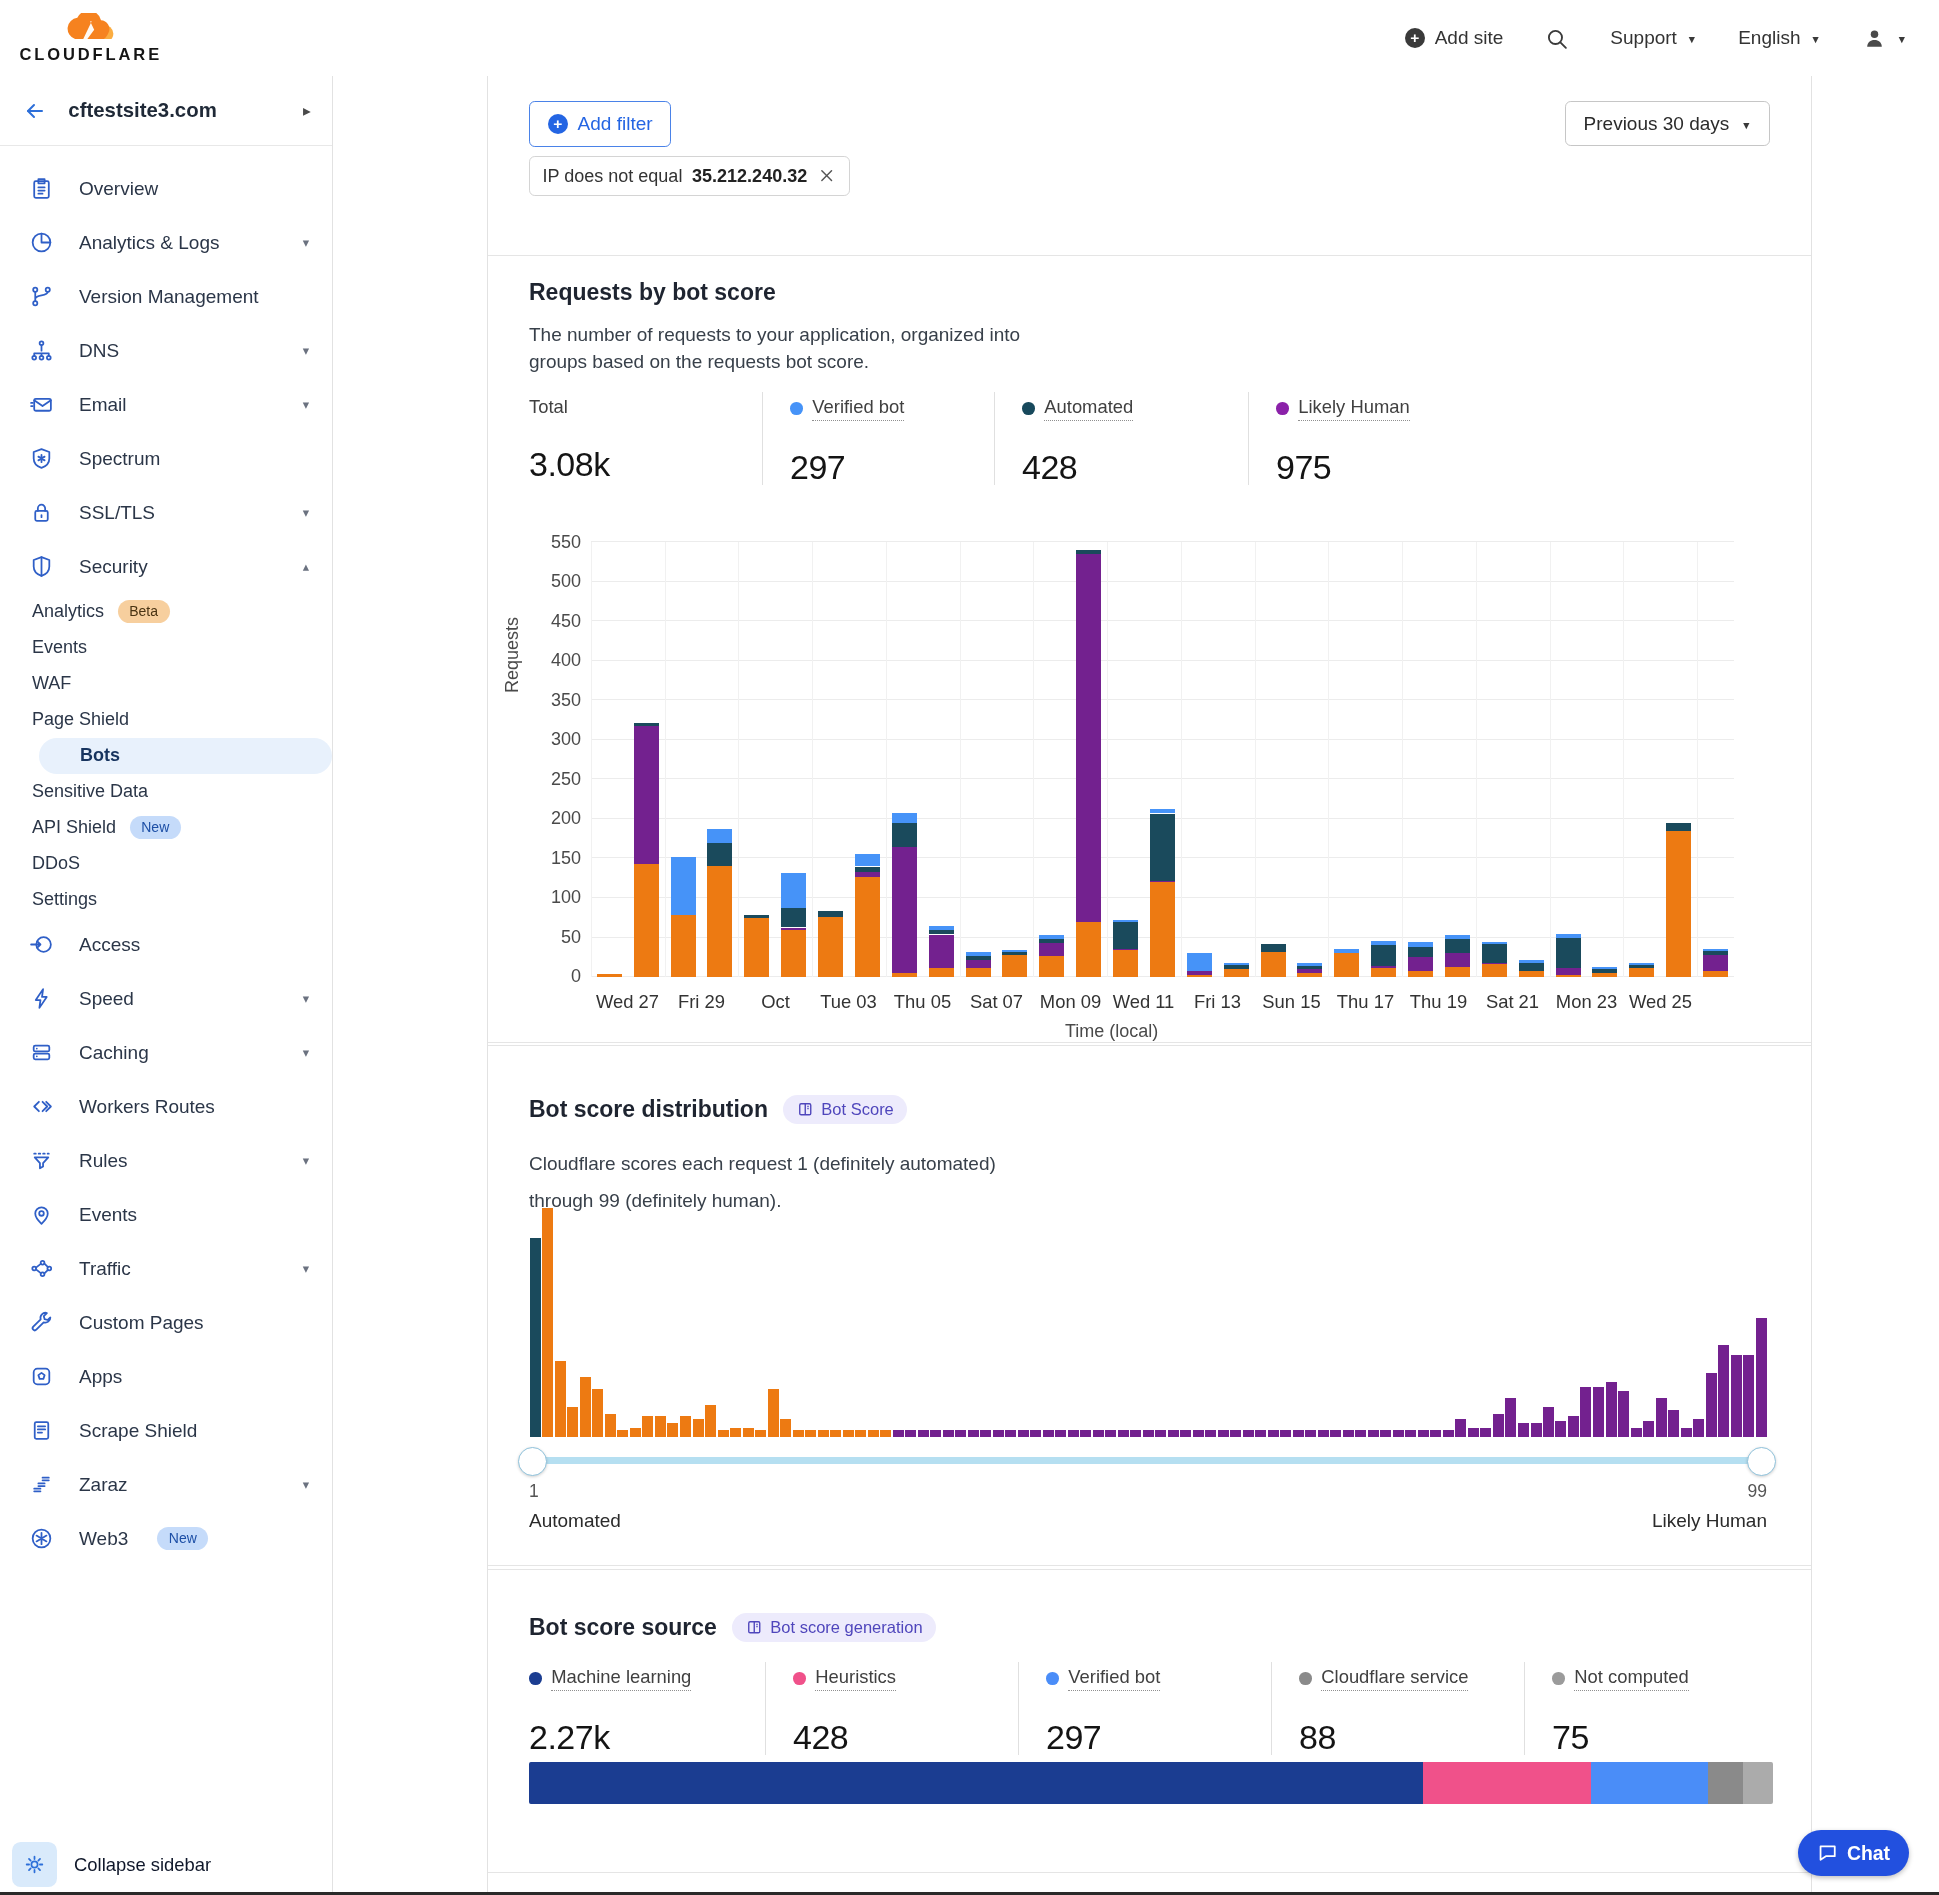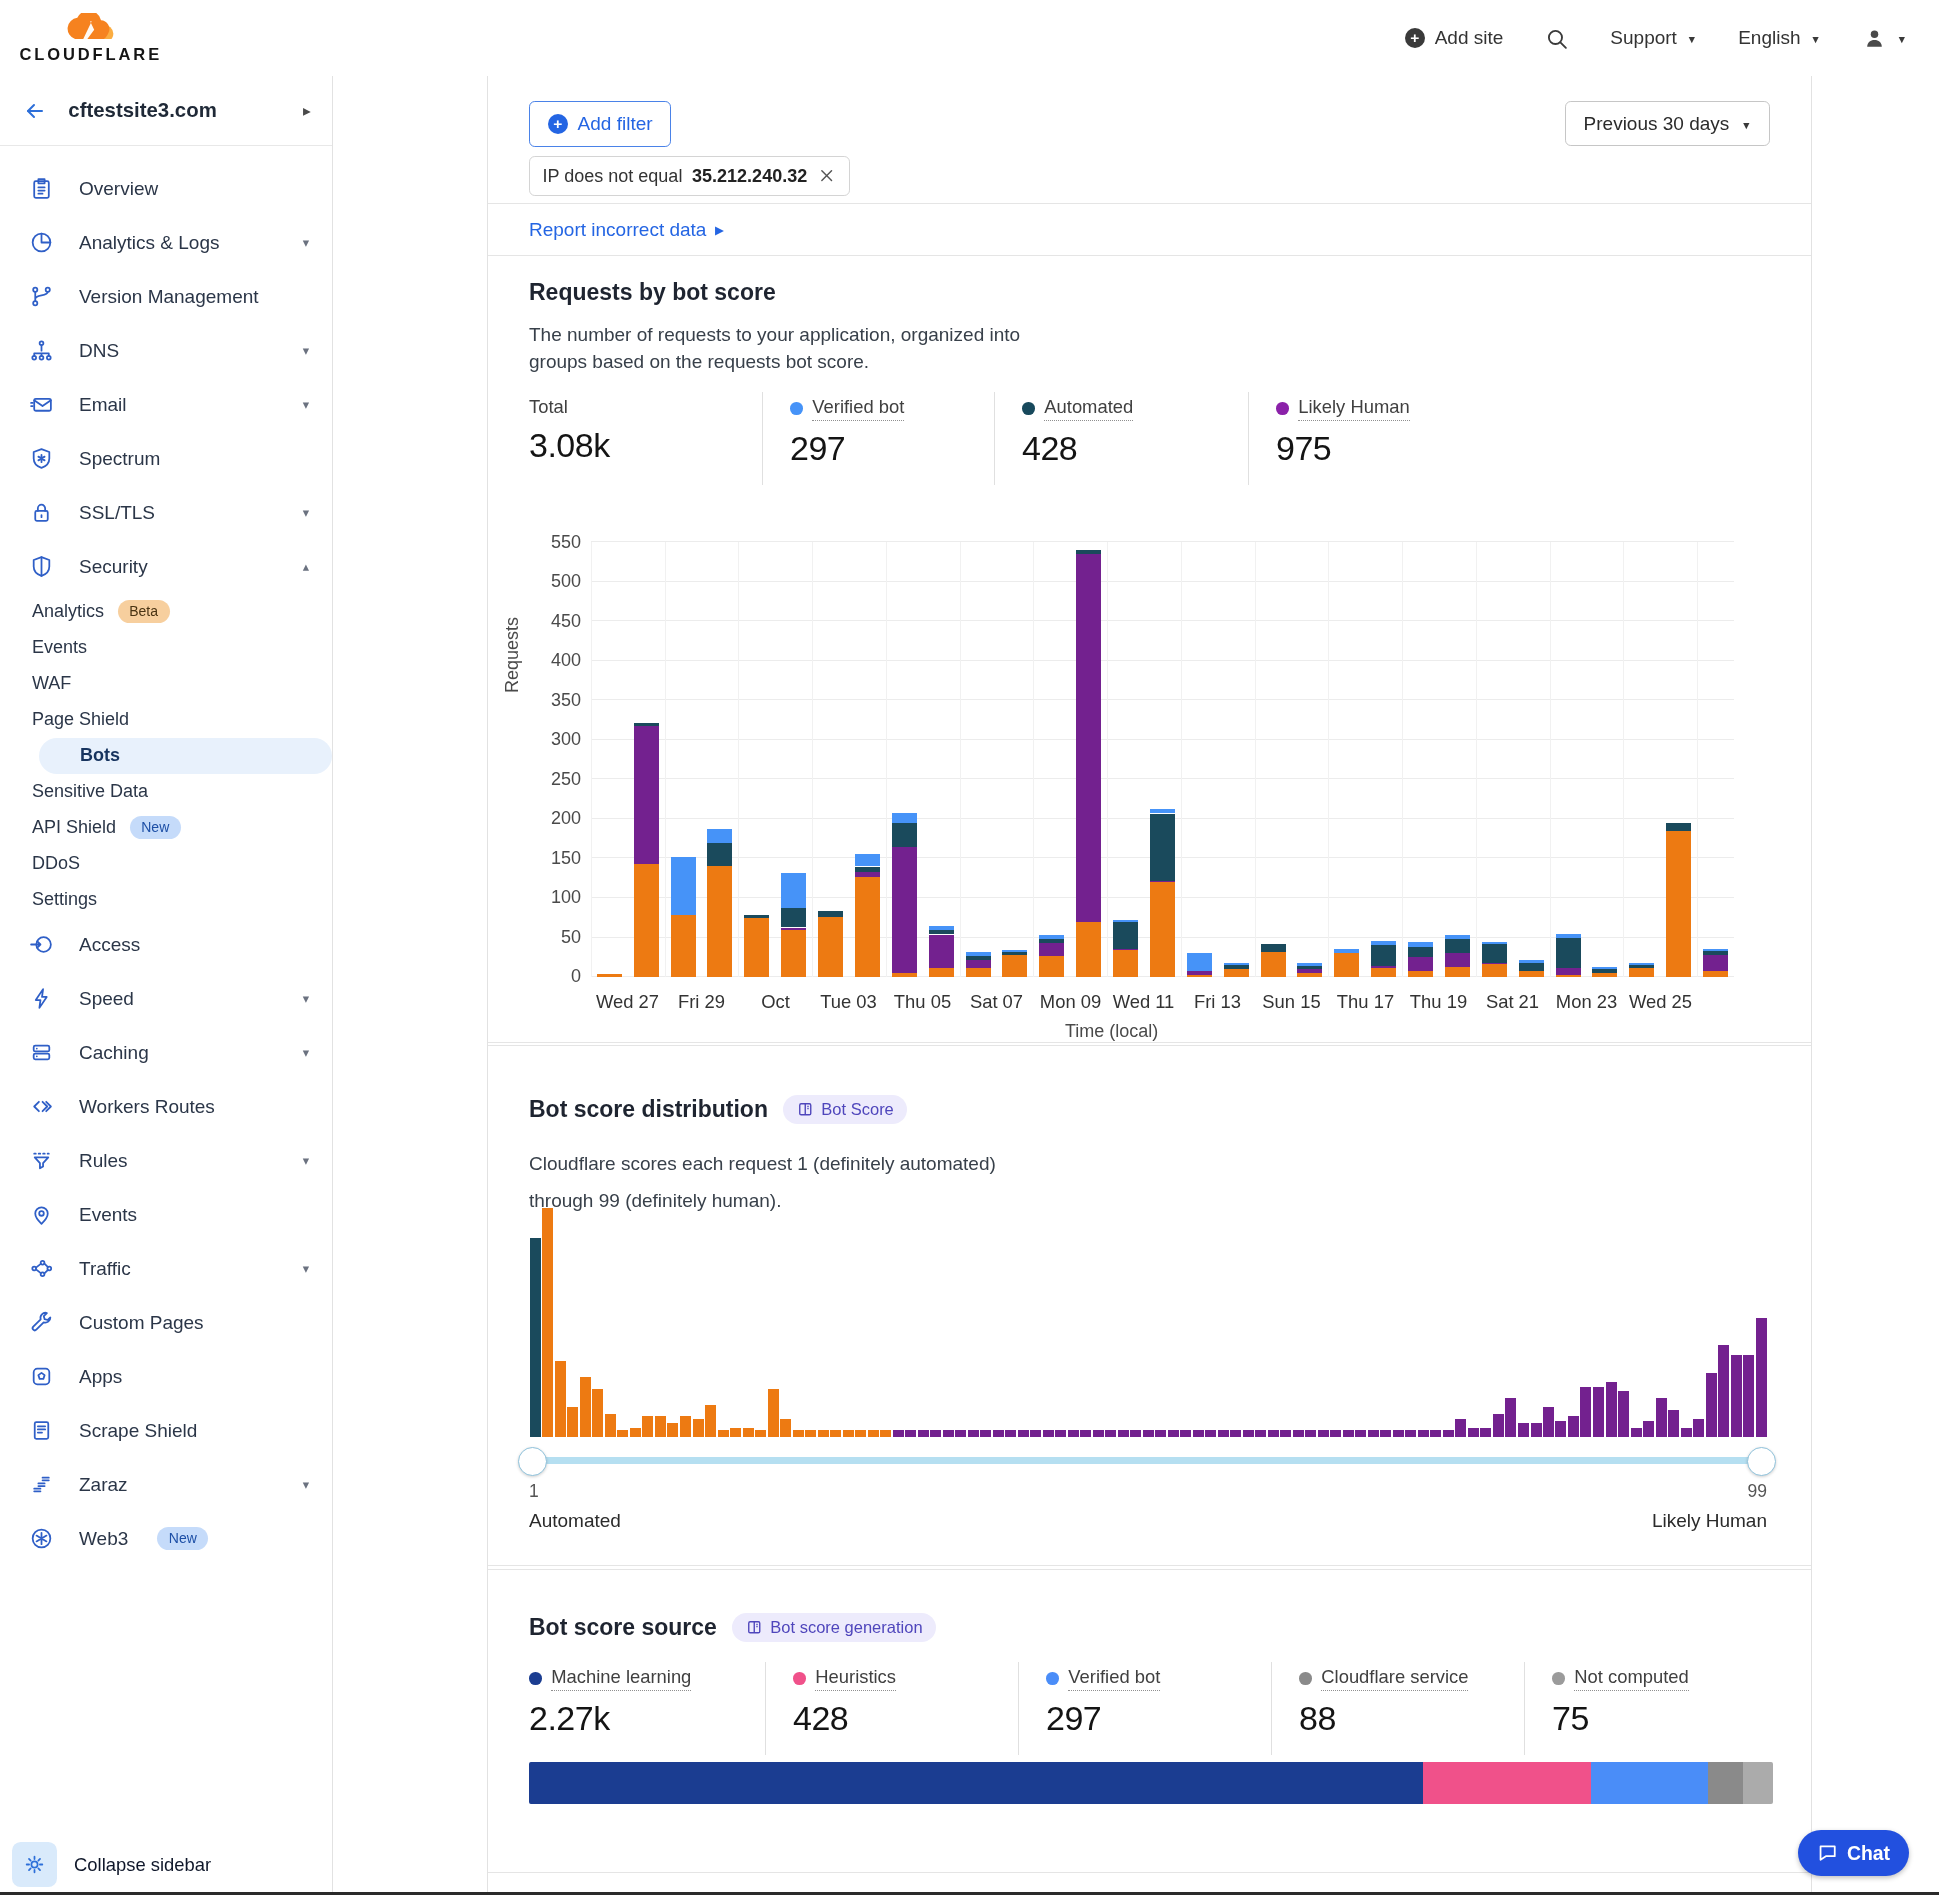--- a/index.html
+++ b/index.html
@@ -61,21 +61,21 @@
   .pill{background:#EDEBFC;color:#4F46BC;border-radius:14.6px;font-size:16.5px;font-weight:400;padding:4.9px 13.6px;display:flex;align-items:center;gap:7.8px}
   .pill svg{width:16.5px;height:16.5px}
   .desc{position:absolute;left:41px;font-size:19px;color:#38404A}
 
   .stats-row{position:absolute;left:41px;right:41px;display:flex}
   .stat-col{padding-top:3.9px}
   .stat-col + .stat-col{border-left:1px solid #E0E0E0;padding-left:27px}
   .stat-label{font-size:18.4px;color:#404040;display:inline-flex;align-items:center;gap:9.7px}
   .stat-label .u{border-bottom:1.5px dotted #8F8F8F;padding-bottom:1.9px}
   .dot{width:12.6px;height:12.6px;border-radius:50%;flex:0 0 12.6px}
-  .stat-value{font-size:34px;color:#141414;font-weight:500;margin-top:8px;letter-spacing:-0.5px}
+  .stat-value{font-size:34px;color:#141414;font-weight:500;margin-top:27px;letter-spacing:-0.5px}
 
   
   .plot{position:absolute;left:103px;top:286px;width:1143px;height:435px}
   .hline{position:absolute;left:0;width:100%;height:1px;background:#ECECEC}
   .vline{position:absolute;top:0;width:1px;height:100%;background:#F1F1F1}
   .bar-seg{position:absolute}
   .ytick{position:absolute;width:58px;text-align:right;font-size:18px;color:#4A4A4A}
   .xtick{position:absolute;width:97px;text-align:center;font-size:18.4px;color:#333}
   .ylab{position:absolute;left:13.6px;top:437px;font-size:18px;color:#4A4A4A;transform:rotate(-90deg);transform-origin:left top}
   .xlab{position:absolute;font-size:18px;color:#4A4A4A}
@@ -404,26 +404,20 @@
         <svg class="chip-x" viewBox="0 0 24 24" fill="none" stroke="#555" stroke-width="1.8" stroke-linecap="round">
             <path d="M6 6l12 12M18 6L6 18"></path>
           </svg>
       </div>
       <button class="range-btn">
         <span>Previous 30 days</span>
         <span class="caret">▼</span>
       </button>
     </div>
 
-    <div class="sec sec-report">
-      <div class="report-link">
-        <span>Report incorrect data</span>
-        <span class="tri">▶</span>
-      </div>
-    </div>
 
     <div class="sec card card-requests">
       <div class="card-title" style="top:23px">
         <span>Requests by bot score</span>
       </div>
       <div class="desc" style="top:68px">The number of requests to your application, organized into</div>
       <div class="desc" style="top:95px">groups based on the requests bot score.</div>
       <div class="stats-row" style="top:136px;height:93px" id="requests-stats">
           <div class="stat-col" style="flex: 0 0 233px;"><div class="stat-label">
               <span>Total</span>

